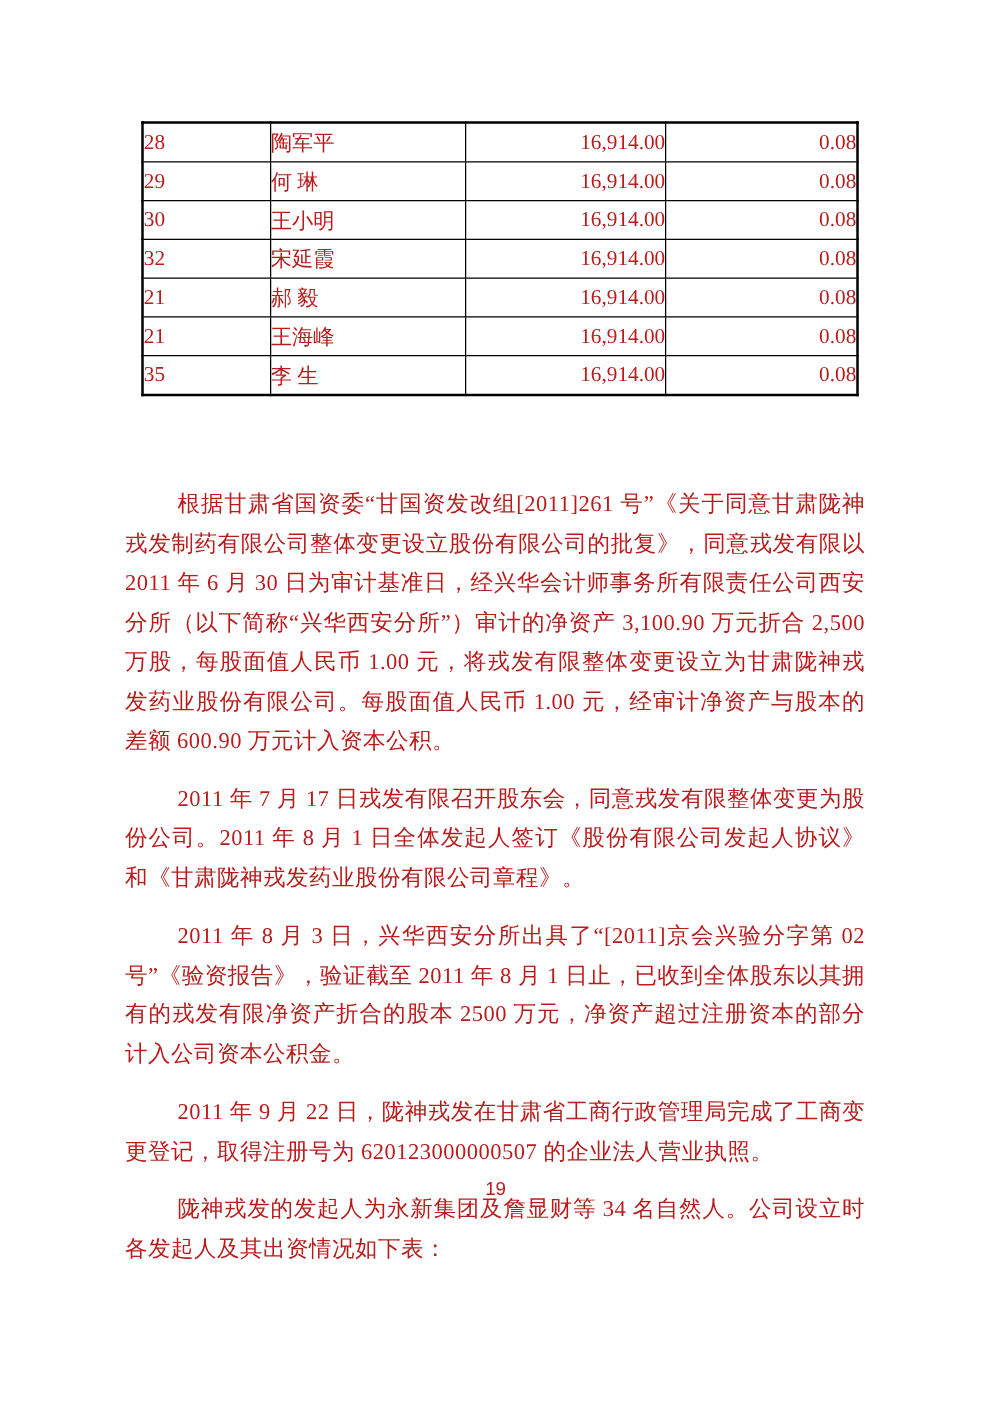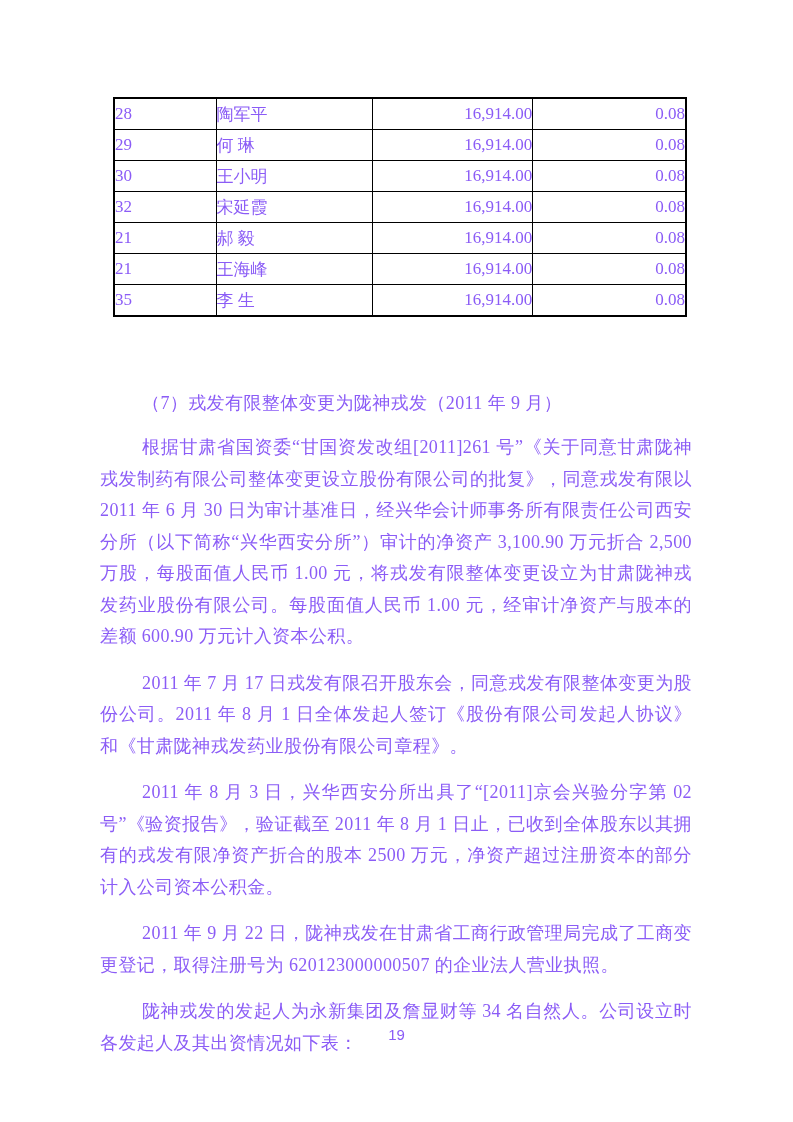--- a/index.html
+++ b/index.html
@@ -2,21 +2,21 @@
 <html><head>
 <meta charset="utf-8">
 <style>
   html, body { margin: 0; padding: 0; background: #e8e8e8; }
   .page {
     position: relative;
     width: 793px;
     height: 1122px;
     margin: 0 auto;
     background: #ffffff;
-    color: #8b5cf6;
+    color: #b91c1c;
     font-family: "Liberation Serif", "DejaVu Serif", serif;
     overflow: hidden;
   }
 
   
   table.sh-table {
     position: absolute;
     left: 113px;
     top: 97px;
     width: 574px;
@@ -59,21 +59,21 @@
     letter-spacing: 0.4px;
     text-align: justify;
     text-indent: 42px;
     margin: 0 0 15px 0;
   }
 
   .pagenum {
     position: absolute;
     left: 0;
     right: 0;
-    top: 1026px;
+    top: 943px;
     text-align: center;
     font-size: 15px;
     font-family: "Liberation Sans", "DejaVu Sans", sans-serif;
   }
 </style>
 </head>
 <body>
 
 <div class="page">
 
@@ -118,21 +118,20 @@
       <tr>
         <td class="c1">35</td>
         <td class="c2">李 生</td>
         <td class="c3">16,914.00</td>
         <td class="c4">0.08</td>
       </tr>
     </tbody>
   </table>
 
   <div class="content">
-    <div class="heading">（7）戎发有限整体变更为陇神戎发（2011 年 9 月）</div>
     <p class="para">根据甘肃省国资委“甘国资发改组[2011]261 号”《关于同意甘肃陇神戎发制药有限公司整体变更设立股份有限公司的批复》，同意戎发有限以 2011 年 6 月 30 日为审计基准日，经兴华会计师事务所有限责任公司西安分所（以下简称“兴华西安分所”）审计的净资产 3,100.90 万元折合 2,500 万股，每股面值人民币 1.00 元，将戎发有限整体变更设立为甘肃陇神戎发药业股份有限公司。每股面值人民币 1.00 元，经审计净资产与股本的差额 600.90 万元计入资本公积。</p>
     <p class="para">2011 年 7 月 17 日戎发有限召开股东会，同意戎发有限整体变更为股份公司。2011 年 8 月 1 日全体发起人签订《股份有限公司发起人协议》和《甘肃陇神戎发药业股份有限公司章程》。</p>
     <p class="para">2011 年 8 月 3 日，兴华西安分所出具了“[2011]京会兴验分字第 02 号”《验资报告》，验证截至 2011 年 8 月 1 日止，已收到全体股东以其拥有的戎发有限净资产折合的股本 2500 万元，净资产超过注册资本的部分计入公司资本公积金。</p>
     <p class="para">2011 年 9 月 22 日，陇神戎发在甘肃省工商行政管理局完成了工商变更登记，取得注册号为 620123000000507 的企业法人营业执照。</p>
     <p class="para">陇神戎发的发起人为永新集团及詹显财等 34 名自然人。公司设立时各发起人及其出资情况如下表：</p>
   </div>
 
   <div class="pagenum">19</div>
 
 </div>

